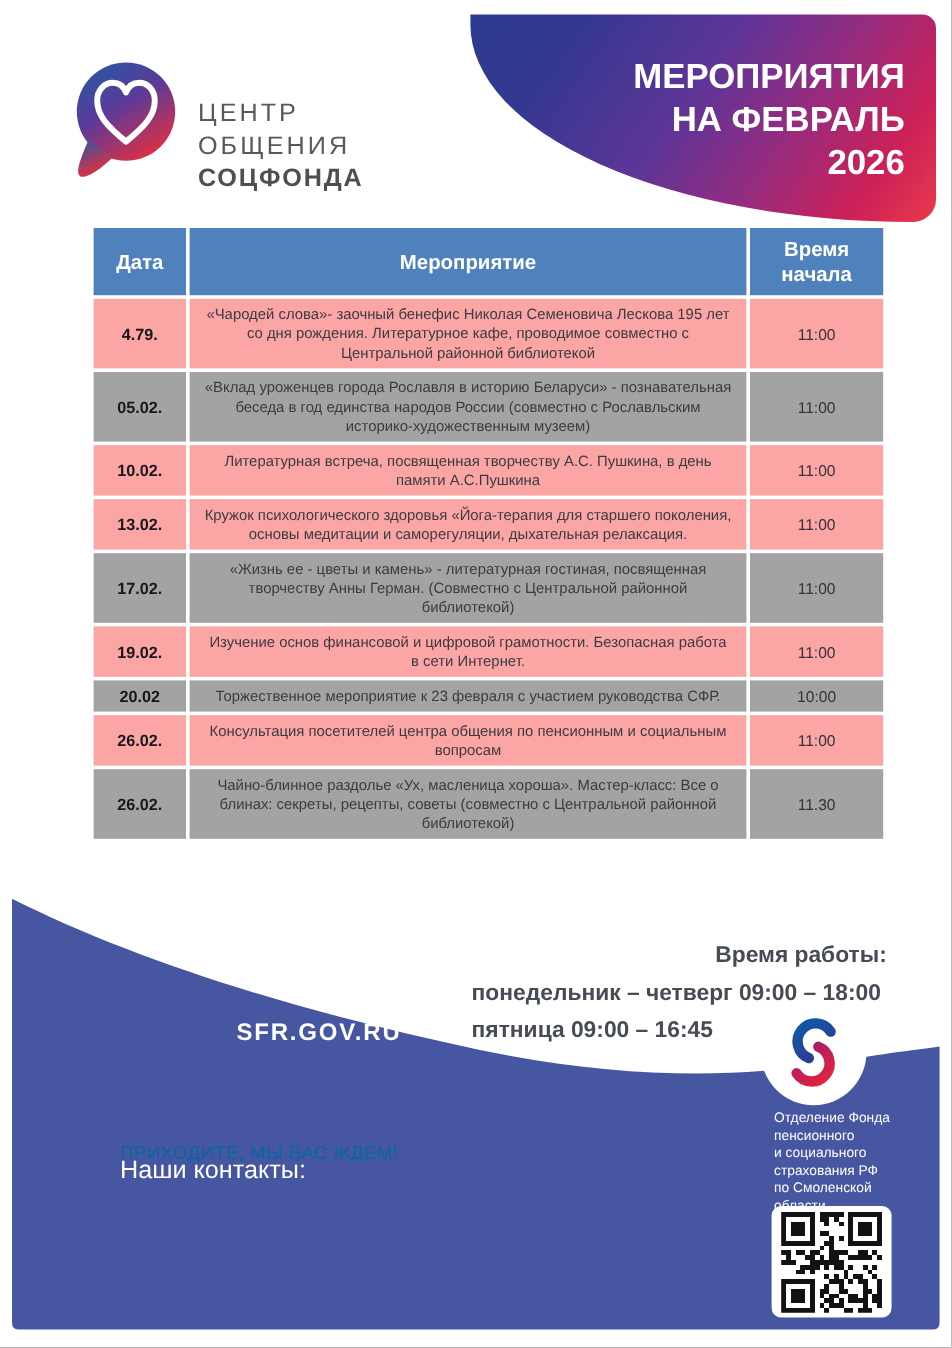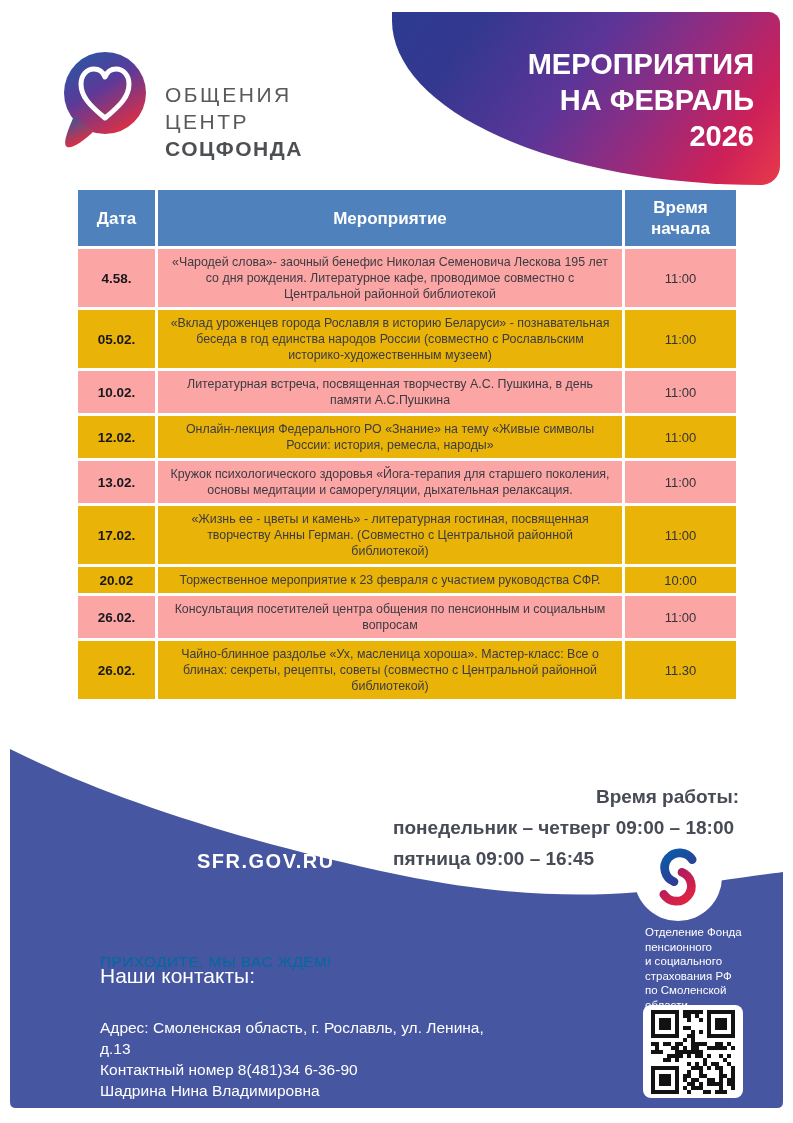--- a/index.html
+++ b/index.html
@@ -27,21 +27,21 @@
   table.events { position:absolute; left:75px; top:187px; border-collapse:separate; border-spacing:3px; }
   table.events td, table.events th { vertical-align:middle; text-align:center; }
   th.hd { background:#4f81bd; color:#ffffff; font-size:17px; font-weight:bold; line-height:21px; padding:7px 4px; }
   .w-date  { width:77px;  min-width:77px;  max-width:77px;margin-top:36px; }
   .w-event { width:464px; min-width:464px; max-width:464px; }
   .w-time  { width:111px; min-width:111px; max-width:111px; }
   td.c-date { font-weight:bold; font-size:13.5px; color:#17171c; }
   td.c-event { font-size:12.4px; color:#3b3b42; line-height:16px; padding:5px 12px; }
   td.c-time { font-size:13px; color:#33333a; }
   td.sh-d { background:#fca5a5; }
-  td.sh-l { background:#eab308; }
+  td.sh-l { background:#a3a3a3; }
   
   .hours { position:absolute; left:393px; top:781px; width:346px; color:#464b55;
     font-weight:bold; font-size:19px; line-height:31px; }
   .hours .ht { text-align:right; }
   
   .wave-svg { position:absolute; left:0; top:735px; }
   .site-url { position:absolute; left:197px; top:850px; color:#fff; font-size:20px;
     font-weight:bold; letter-spacing:1.5px; }
   .welcome { position:absolute; left:100px; top:953px; color:#0369a1; font-size:15.5px; letter-spacing:.4px; }
   .contacts-title { position:absolute; left:100px; top:964px; color:#fff; font-size:21px; }
@@ -76,22 +76,22 @@
           <stop offset="1" stop-color="#e62e3e"></stop>
         </linearGradient>
       </defs>
       <g>
         <circle cx="47" cy="45" r="41" fill="url(#gHeart)"></circle>
         <path d="M16,68 C10,82 4,96 9,99 C14,101 26,93 36,83 Z" fill="url(#gHeartL)"></path>
         <path d="M47,70 C31,57 23,48 23,36 C23,27 29,21 36,21 C41,21 45,24 47,29 C49,24 53,21 58,21 C65,21 71,27 71,36 C71,48 63,57 47,70 Z" fill="none" stroke="#ffffff" stroke-width="5" stroke-linejoin="round" stroke-linecap="round"></path>
       </g>
     </svg>
     <div class="logo-text">
+      <div>ЦЕНТР</div>
       <div>ОБЩЕНИЯ</div>
-      <div>ЦЕНТР</div>
       <div class="l3">СОЦФОНДА</div>
     </div>
   </div>
 
   <div class="banner">
     <div class="banner-title">
       <div>МЕРОПРИЯТИЯ</div>
       <div>НА ФЕВРАЛЬ</div>
       <div>2026</div>
     </div>
@@ -100,48 +100,48 @@
   <table class="events">
     <thead>
       <tr>
         <th class="hd w-date">Дата</th>
         <th class="hd w-event">Мероприятие</th>
         <th class="hd w-time">Время начала</th>
       </tr>
     </thead>
     <tbody>
         <tr>
-          <td class="c-date w-date sh-d">4.58.</td>
+          <td class="c-date w-date sh-d">4.79.</td>
           <td class="c-event w-event sh-d">«Чародей слова»- заочный бенефис Николая Семеновича Лескова 195 лет со дня рождения. Литературное кафе, проводимое совместно с Центральной районной библиотекой</td>
           <td class="c-time w-time sh-d">11:00</td>
         </tr>
         <tr>
           <td class="c-date w-date sh-l">05.02.</td>
           <td class="c-event w-event sh-l">«Вклад уроженцев города Рославля в историю Беларуси» - познавательная беседа в год единства народов России (совместно с Рославльским историко-художественным музеем)</td>
           <td class="c-time w-time sh-l">11:00</td>
         </tr>
         <tr>
           <td class="c-date w-date sh-d">10.02.</td>
           <td class="c-event w-event sh-d">Литературная встреча, посвященная творчеству А.С. Пушкина, в день памяти А.С.Пушкина</td>
           <td class="c-time w-time sh-d">11:00</td>
         </tr>
         <tr>
-          <td class="c-date w-date sh-l">12.02.</td>
-          <td class="c-event w-event sh-l">Онлайн-лекция Федерального РО «Знание» на тему «Живые символы России: история, ремесла, народы»</td>
-          <td class="c-time w-time sh-l">11:00</td>
-        </tr>
-        <tr>
           <td class="c-date w-date sh-d">13.02.</td>
           <td class="c-event w-event sh-d">Кружок психологического здоровья «Йога-терапия для старшего поколения, основы медитации и саморегуляции, дыхательная релаксация.</td>
           <td class="c-time w-time sh-d">11:00</td>
         </tr>
         <tr>
           <td class="c-date w-date sh-l">17.02.</td>
           <td class="c-event w-event sh-l">«Жизнь ее - цветы и камень» - литературная гостиная, посвященная творчеству Анны Герман. (Совместно с Центральной районной библиотекой)</td>
           <td class="c-time w-time sh-l">11:00</td>
+        </tr>
+        <tr>
+          <td class="c-date w-date sh-d">19.02.</td>
+          <td class="c-event w-event sh-d">Изучение основ финансовой и цифровой грамотности. Безопасная работа в сети Интернет.</td>
+          <td class="c-time w-time sh-d">11:00</td>
         </tr>
         <tr>
           <td class="c-date w-date sh-l">20.02</td>
           <td class="c-event w-event sh-l">Торжественное мероприятие к 23 февраля с участием руководства СФР.</td>
           <td class="c-time w-time sh-l">10:00</td>
         </tr>
         <tr>
           <td class="c-date w-date sh-d">26.02.</td>
           <td class="c-event w-event sh-d">Консультация посетителей центра общения по пенсионным и социальным вопросам</td>
           <td class="c-time w-time sh-d">11:00</td>
@@ -162,24 +162,20 @@
 
   <svg class="wave-svg" width="793" height="388" viewBox="0 0 793 388">
     <path d="M10,367 L10,14 C110,64 240,106 400,140 C520,165 615,163 688,151 C728,144 762,140 783,137
              L783,367 Q783,373 777,373 L16,373 Q10,373 10,367 Z" fill="#4656a0"></path>
   </svg>
 
   <div class="site-url">SFR.GOV.RU</div>
 
   <div class="welcome">ПРИХОДИТЕ, МЫ ВАС ЖДЕМ!</div>
   <div class="contacts-title">Наши контакты:</div>
-  <div class="contacts pre">Адрес: Смоленская область, г. Рославль, ул. Ленина,
-д.13
-Контактный номер 8(481)34 6-36-90
-Шадрина Нина Владимировна</div>
 
   <div class="sfr-badge">
     <svg width="60" height="60" viewBox="0 0 76 76">
       <defs>
         <linearGradient id="gB" x1="0" y1="0" x2="0.6" y2="1">
           <stop offset="0" stop-color="#0c5ba8"></stop>
             <stop offset="1" stop-color="#323a93"></stop>
         </linearGradient>
         <linearGradient id="gR" x1="1" y1="1" x2="0.3" y2="0">
           <stop offset="0" stop-color="#e5233f"></stop>

